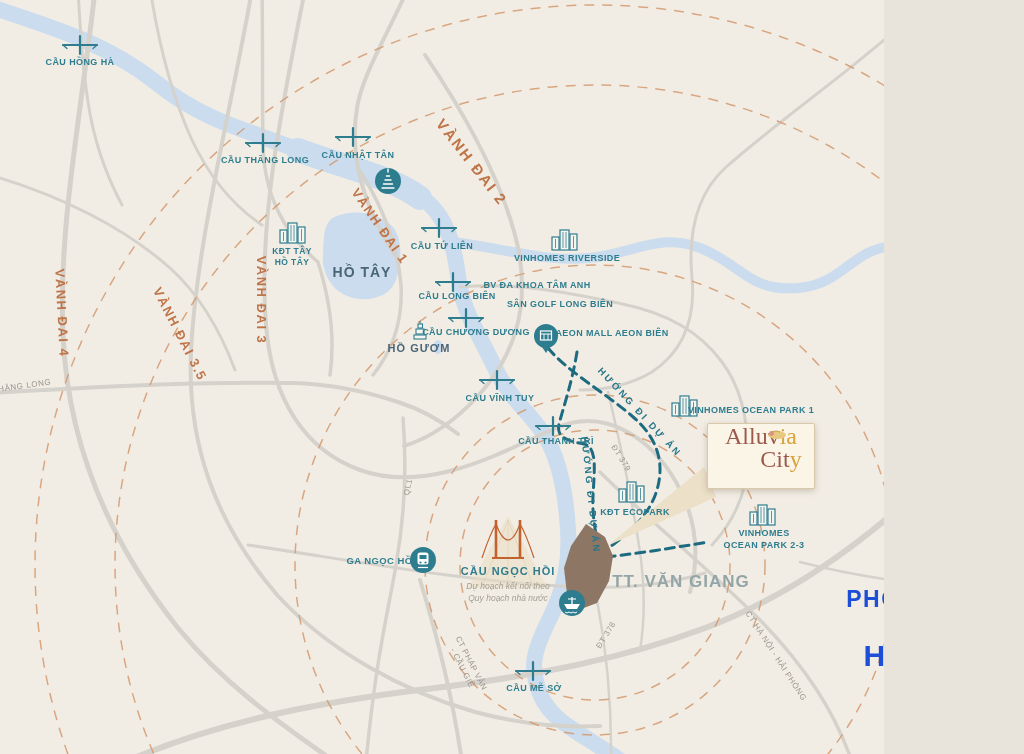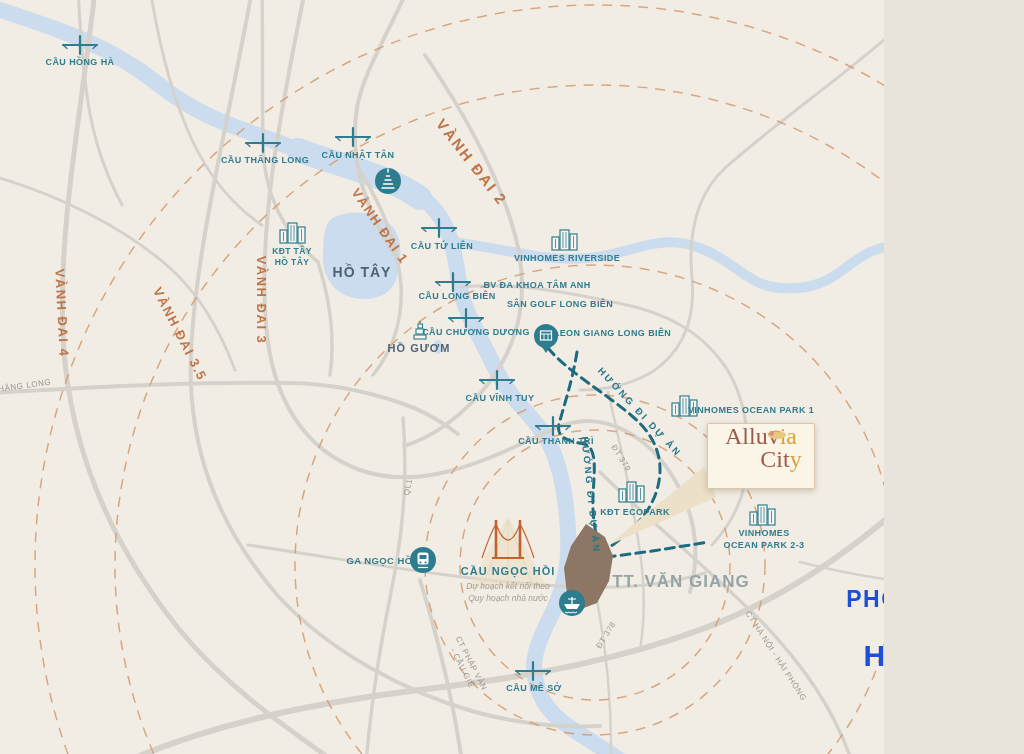--- a/index.html
+++ b/index.html
@@ -201,21 +201,21 @@
   <div class="lbl ring" style="left:180px;top:334px;--r:63deg">VÀNH ĐAI 3.5</div>
   <div class="lbl ring" style="left:62px;top:313px;--r:87deg">VÀNH ĐAI 4</div>
 
   <div class="lbl teal two" style="left:292px;top:257px;font-size:8.5px">
     <span>KĐT TÂY</span>
     <span>HỒ TÂY</span>
   </div>
   <div class="lbl teal" style="left:567px;top:258px">VINHOMES RIVERSIDE</div>
   <div class="lbl teal" style="left:537px;top:285px">BV ĐA KHOA TÂM ANH</div>
   <div class="lbl teal" style="left:560px;top:304px">SÂN GOLF LONG BIÊN</div>
-  <div class="lbl teal" style="left:612px;top:333px">AEON GIANG LONG BIÊN</div>
+  <div class="lbl teal" style="left:612px;top:333px">AEON MALL AEON BIÊN</div>
   <div class="lbl teal" style="left:751px;top:410px">VINHOMES OCEAN PARK 1</div>
   <div class="lbl teal" style="left:635px;top:512px">KĐT ECOPARK</div>
   <div class="lbl teal two" style="left:764px;top:540px">
     <span>VINHOMES</span>
     <span>OCEAN PARK 2-3</span>
   </div>
   <div class="lbl teal" style="left:381px;top:560px;font-size:9.5px">GA NGỌC HỒI</div>
 
   <div class="lbl lake" style="left:362px;top:272px;font-size:14px">HỒ TÂY</div>
   <div class="lbl lake" style="left:419px;top:348px;font-size:11px">HỒ GƯƠM</div>

